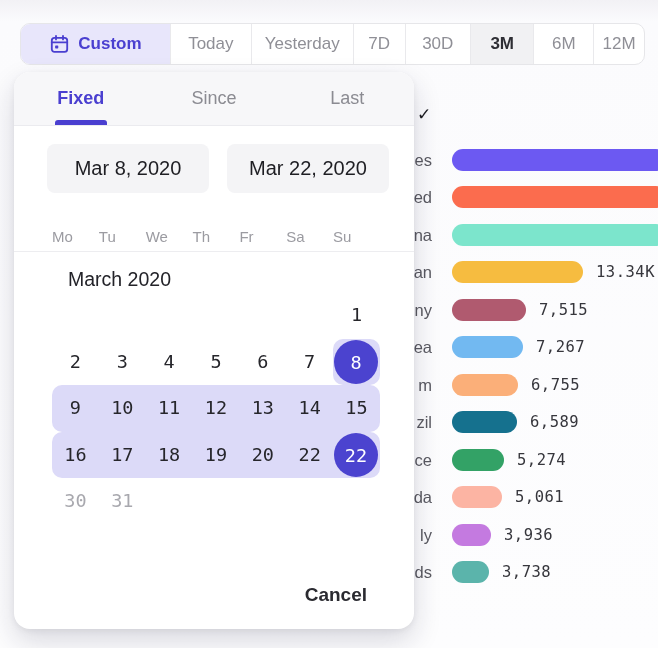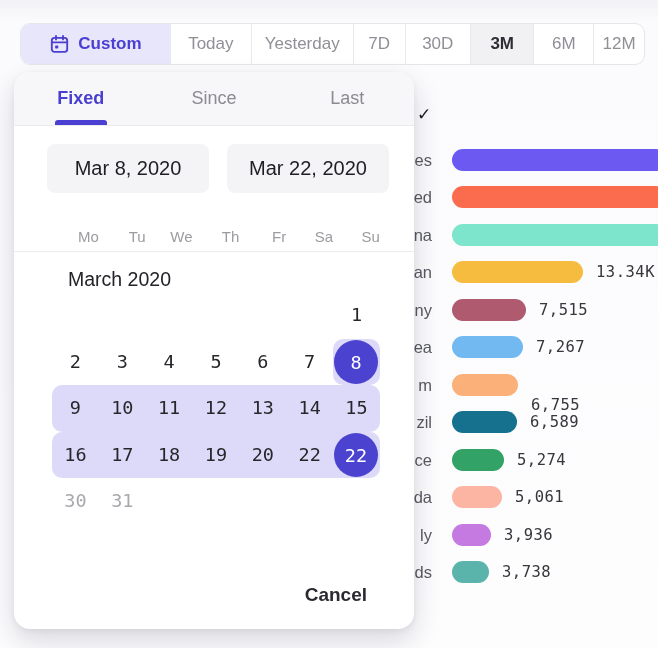--- a/index.html
+++ b/index.html
@@ -37,21 +37,21 @@
   .tab.active{color:var(--accent,#4a3fd0);font-weight:700;}
   .tab-underline{position:absolute;left:41px;bottom:0;width:52px;height:5px;border-radius:3px 3px 0 0;
                  background:var(--accent,#4a3fd0);}
 
   .date-field{position:absolute;top:72px;width:162px;height:49px;background:#f4f4f6;border-radius:8px;
               display:flex;align-items:center;justify-content:center;font-size:20px;color:#1e1e23;
               font-weight:500;cursor:text;}
   .date-field.start{left:33px;} .date-field.end{left:213px;}
 
   .weekday-row{position:absolute;left:38px;top:150px;height:30px;display:flex;}
-  .weekday{width:46.85px;text-align:right;line-height:30px;font-size:15px;color:#9b9ba1;}
+  .weekday{width:46.85px;text-align:left;line-height:30px;font-size:15px;color:#9b9ba1;}
   .weekday-divider{position:absolute;left:0;right:0;top:179px;height:1px;background:#ededf0;}
 
   .month-title{position:absolute;left:54px;top:196px;font-size:19.5px;font-weight:500;color:#232329;}
 
   .cal-grid{position:absolute;left:38px;top:220px;width:328px;}
   .cal-row{display:flex;position:relative;z-index:2;}
   .day{width:46.85px;height:46.5px;line-height:46.5px;text-align:center;
        font-family:"DejaVu Sans Mono",monospace;font-size:18.5px;color:#26262b;cursor:pointer;}
   .day.empty{cursor:default;}
   .day.muted{color:#a8a8ae;cursor:default;}
@@ -100,21 +100,21 @@
         <span class="bar-val" style="left: 539px;">7,515</span>
       </div>
       <div class="bar-row" style="top: 336px;">
         <span class="bar-label">ea</span>
         <div class="bar" style="width: 71px; background: rgb(114, 185, 241);"></div>
         <span class="bar-val" style="left: 536px;">7,267</span>
       </div>
       <div class="bar-row" style="top: 373.5px;">
         <span class="bar-label">m</span>
         <div class="bar" style="width: 66px; background: rgb(251, 175, 121);"></div>
-        <span class="bar-val" style="left: 531px; margin-top: 20px;">6,755</span>
+        <span class="bar-val" style="left: 531px;">6,755</span>
       </div>
       <div class="bar-row" style="top: 411px;">
         <span class="bar-label">zil</span>
         <div class="bar" style="width: 65px; background: rgb(21, 113, 142);"></div>
         <span class="bar-val" style="left: 530px;">6,589</span>
       </div>
       <div class="bar-row" style="top: 448.5px;">
         <span class="bar-label">ce</span>
         <div class="bar" style="width: 52px; background: rgb(51, 162, 102);"></div>
         <span class="bar-val" style="left: 517px;">5,274</span>

